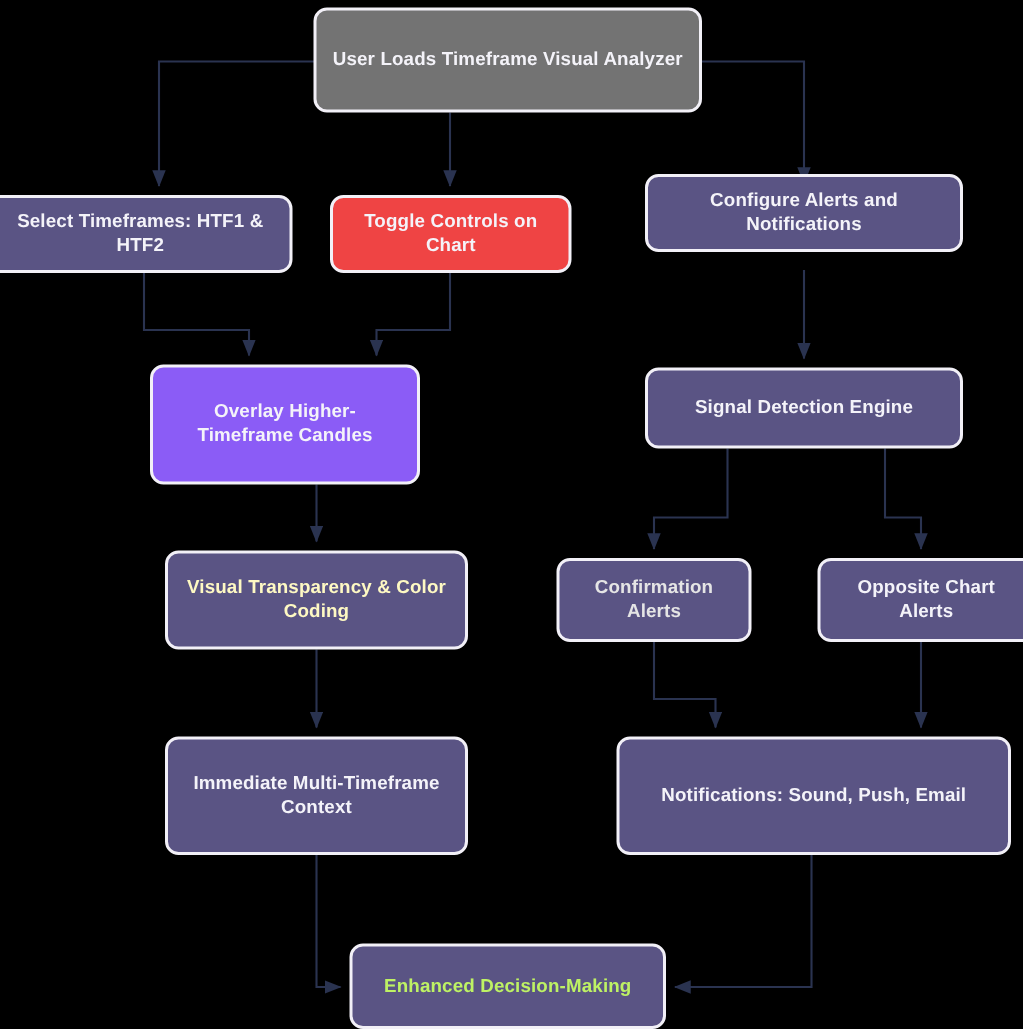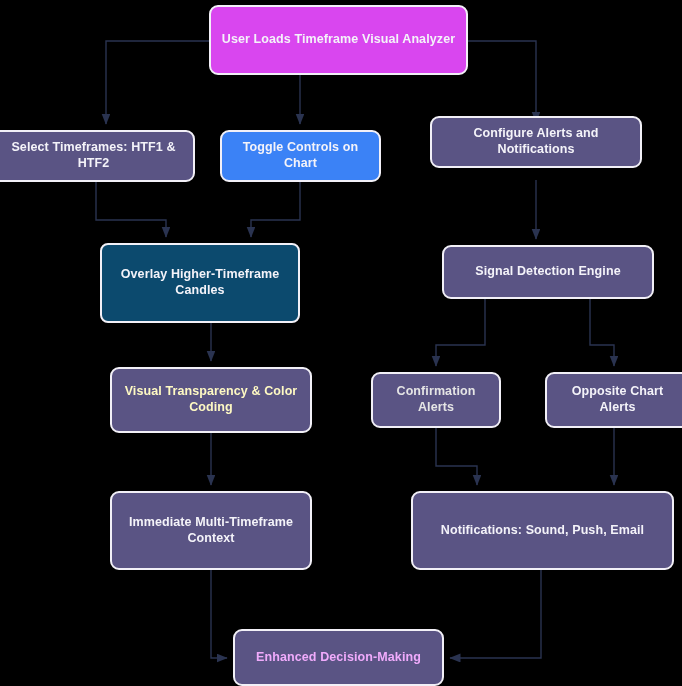--- a/index.html
+++ b/index.html
@@ -64,51 +64,51 @@
         <path d="M 590 299 L 590 345 L 614 345 L 614 366" marker-end="url(#arrowhead)"></path>
         <path d="M 211 433 L 211 485" marker-end="url(#arrowhead)"></path>
         <path d="M 436 428 L 436 466 L 477 466 L 477 485" marker-end="url(#arrowhead)"></path>
         <path d="M 614 428 L 614 485" marker-end="url(#arrowhead)"></path>
         <path d="M 211 570 L 211 658 L 227 658" marker-end="url(#arrowhead)"></path>
         <path d="M 541 570 L 541 658 L 450 658" marker-end="url(#arrowhead)"></path>
       </g>
   </svg>
 
   <div id="node-layer">
-      <div class="node" style="left: 209px; top: 5px; width: 259px; height: 70px; background: #d946ef; border-color: rgb(242, 240, 247); color: rgb(244, 243, 249);">
+      <div class="node" style="left: 209px; top: 5px; width: 259px; height: 70px; background: #737373; border-color: rgb(242, 240, 247); color: rgb(244, 243, 249);">
         <span>User Loads Timeframe Visual Analyzer</span>
       </div>
       <div class="node" style="left: -8px; top: 130px; width: 203px; height: 52px; background: rgb(90, 84, 132); border-color: rgb(242, 240, 247); color: rgb(244, 243, 249);">
         <span>Select Timeframes: HTF1 &amp; HTF2</span>
       </div>
-      <div class="node" style="left: 220px; top: 130px; width: 161px; height: 52px; background: #3b82f6; border-color: rgb(242, 240, 247); color: rgb(244, 243, 249);">
+      <div class="node" style="left: 220px; top: 130px; width: 161px; height: 52px; background: #ef4444; border-color: rgb(242, 240, 247); color: rgb(244, 243, 249);">
         <span>Toggle Controls on Chart</span>
       </div>
       <div class="node" style="left: 430px; top: 116px; width: 212px; height: 52px; background: rgb(90, 84, 132); border-color: rgb(242, 240, 247); color: rgb(244, 243, 249);">
         <span>Configure Alerts and Notifications</span>
       </div>
-      <div class="node" style="left: 100px; top: 243px; width: 200px; height: 80px; background: #0c4a6e; border-color: rgb(242, 240, 247); color: rgb(244, 243, 249); border-radius: 8px;">
+      <div class="node" style="left: 100px; top: 243px; width: 180px; height: 80px; background: #8b5cf6; border-color: rgb(242, 240, 247); color: rgb(244, 243, 249);">
         <span>Overlay Higher-Timeframe Candles</span>
       </div>
-      <div class="node" style="left: 430px; top: 245px; width: 212px; height: 54px; background: rgb(90, 84, 132); border-color: rgb(242, 240, 247); color: rgb(244, 243, 249); margin-left: 12px;">
+      <div class="node" style="left: 430px; top: 245px; width: 212px; height: 54px; background: rgb(90, 84, 132); border-color: rgb(242, 240, 247); color: rgb(244, 243, 249);">
         <span>Signal Detection Engine</span>
       </div>
       <div class="node" style="left: 110px; top: 367px; width: 202px; height: 66px; background: rgb(90, 84, 132); border-color: rgb(242, 240, 247); color: #fef9c3;">
         <span>Visual Transparency &amp; Color Coding</span>
       </div>
       <div class="node" style="left: 371px; top: 372px; width: 130px; height: 56px; background: rgb(90, 84, 132); border-color: rgb(242, 240, 247); color: #e5e5e5;">
         <span>Confirmation Alerts</span>
       </div>
       <div class="node" style="left: 545px; top: 372px; width: 145px; height: 56px; background: rgb(90, 84, 132); border-color: rgb(242, 240, 247); color: rgb(244, 243, 249);">
         <span>Opposite Chart Alerts</span>
       </div>
       <div class="node" style="left: 110px; top: 491px; width: 202px; height: 79px; background: rgb(90, 84, 132); border-color: rgb(242, 240, 247); color: rgb(244, 243, 249);">
         <span>Immediate Multi-Timeframe Context</span>
       </div>
       <div class="node" style="left: 411px; top: 491px; width: 263px; height: 79px; background: rgb(90, 84, 132); border-color: rgb(242, 240, 247); color: rgb(244, 243, 249);">
         <span>Notifications: Sound, Push, Email</span>
       </div>
-      <div class="node" style="left: 233px; top: 629px; width: 211px; height: 57px; background: rgb(90, 84, 132); border-color: rgb(242, 240, 247); color: #f0abfc;">
+      <div class="node" style="left: 233px; top: 629px; width: 211px; height: 57px; background: rgb(90, 84, 132); border-color: rgb(242, 240, 247); color: #bef264;">
         <span>Enhanced Decision-Making</span>
       </div>
     </div>
 
 </div>
 
 </body></html>

